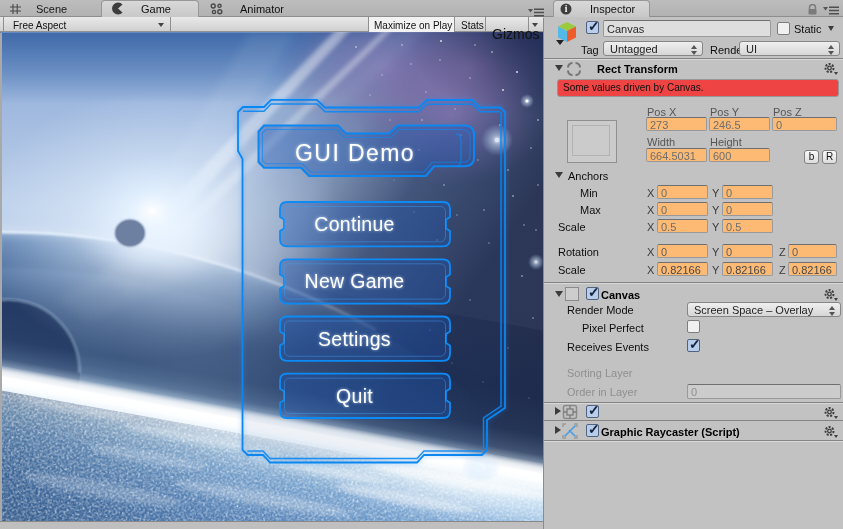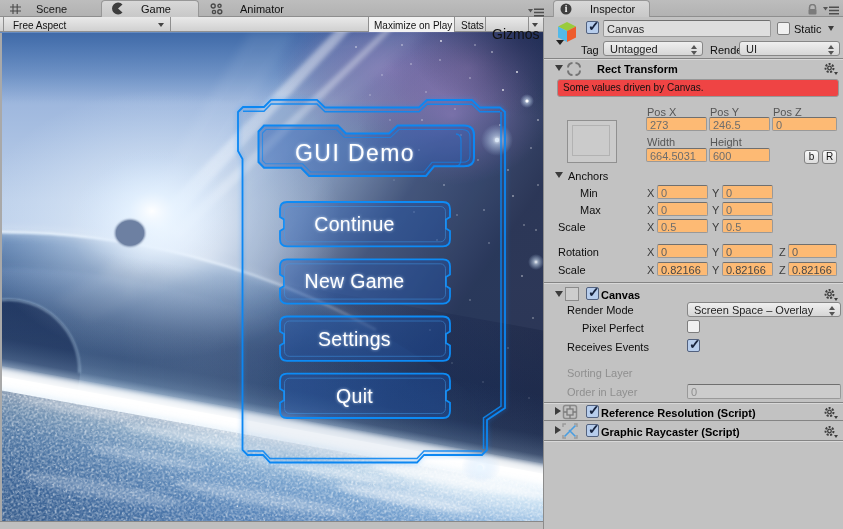--- a/index.html
+++ b/index.html
@@ -501,21 +501,20 @@
   <div class="sep" style="top:384px"></div>
       <div class="sep2" style="top:385px"></div>
 
   <span class="tri-r" style="left:11px;top:389px"></span>
   <svg class="abs" style="left:18px;top:386px" width="16" height="16" viewBox="0 0 16 16">
     <rect x="1.5" y="1.5" width="13" height="13" rx="2" fill="none" stroke="#8a8a8a" stroke-width="1.5"></rect>
     <rect x="5" y="5" width="6" height="6" fill="none" stroke="#7b7b7b" stroke-width="1.3"></rect>
     <path d="M5,8 H1.5 M11,8 H14.5 M8,5 V1.5 M8,11 V14.5" stroke="#7b7b7b" stroke-width="1.3"></path>
   </svg>
   <span class="cb on" style="left:42px;top:387px"></span>
-  <span class="lbl b" style="left:57px;top:389px">Reference Resolution (Script)</span>
   <svg class="gear" style="left:279px;top:388px" width="15" height="14" viewBox="0 0 15 14">
     <circle cx="6.5" cy="6" r="4" fill="none" stroke="#3f3f3f" stroke-width="2" stroke-dasharray="2 1.5"></circle>
     <circle cx="6.5" cy="6" r="1.8" fill="none" stroke="#3f3f3f" stroke-width="1.3"></circle>
     <polygon points="11,10 15,10 13,13" fill="#3f3f3f"></polygon>
   </svg>
   <div class="sep" style="top:402px"></div>
 
   <span class="tri-r" style="left:11px;top:408px"></span>
   <svg class="abs" style="left:18px;top:405px" width="16" height="16" viewBox="0 0 16 16">
     <g stroke="#9a9a9a" stroke-width="1.4" fill="none">

